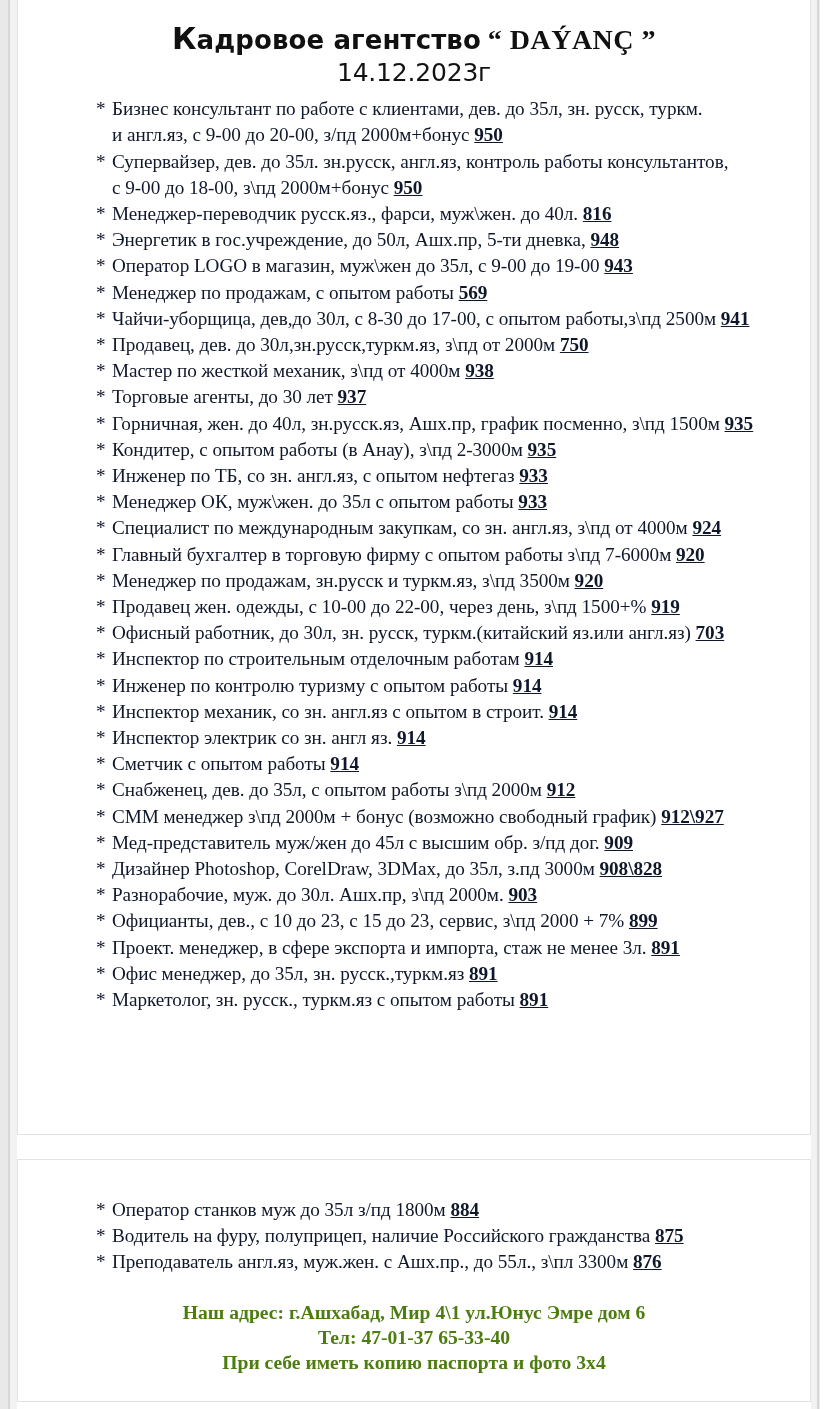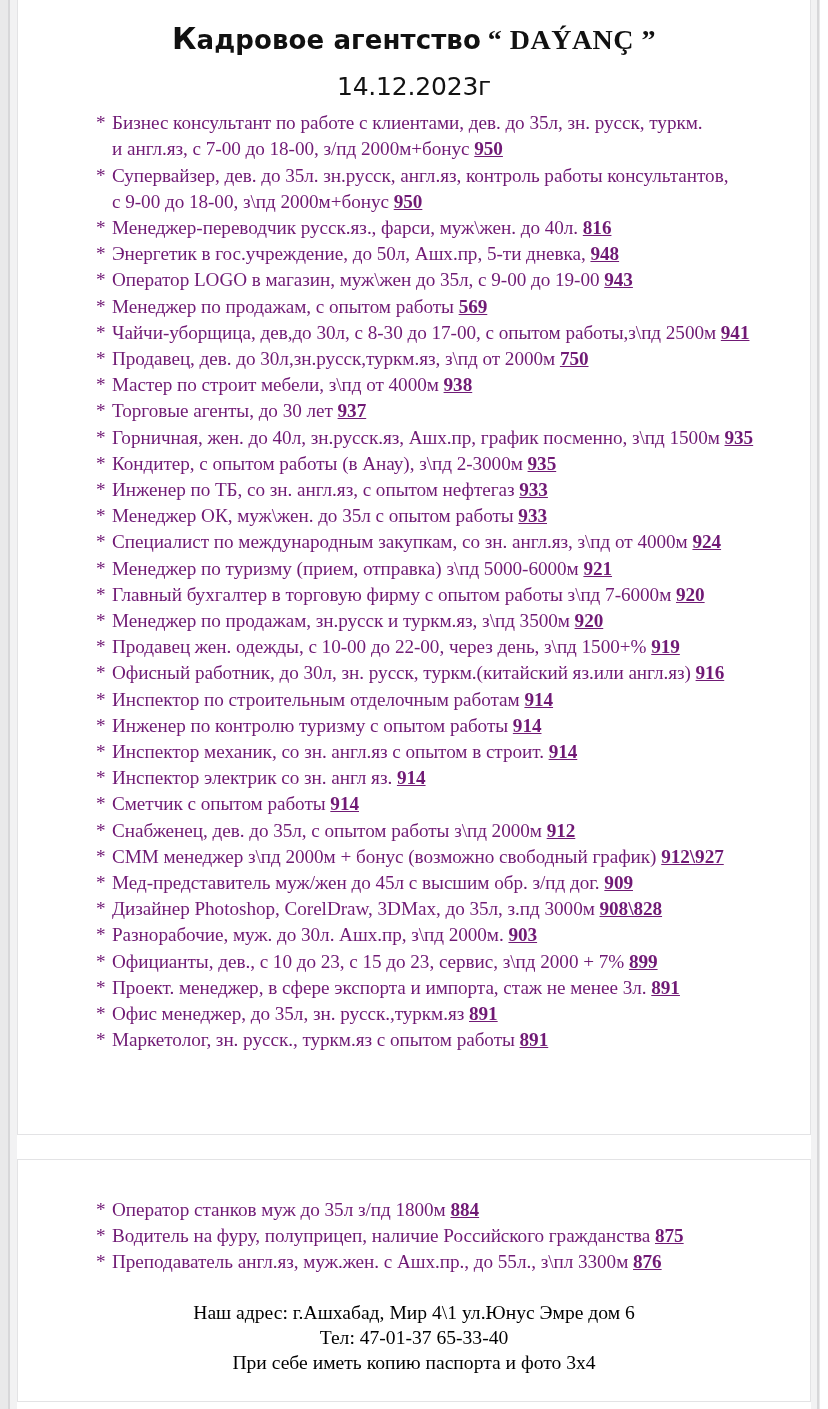--- a/index.html
+++ b/index.html
@@ -70,35 +70,35 @@
     font-family: "Liberation Serif", serif;
     font-weight: bold;
     font-size: 28px;
     letter-spacing: 0.5px;
   }
   .doc-date {
     font-family: "DejaVu Sans", sans-serif;
     font-size: 25px;
     font-weight: normal;
     color: #121212;
-    margin-top: 16px;
+    margin-top: 2px;
     letter-spacing: -0.2px;
   }
 
   
   .listing {
     margin-top: 9px;
     padding-left: 78px;
     padding-right: 18px;
   }
   .job-line {
     font-family: "Liberation Serif", serif;
     font-size: 19.2px;
     line-height: 26.2px;
-    color: #701a75;
+    color: #0f172a;
     white-space: nowrap;
     letter-spacing: -0.05px;
   }
   .job-line .star {
     display: inline-block;
     width: 16px;
   }
   .job-line .cont {
     display: inline-block;
     width: 16px;
@@ -114,65 +114,64 @@
     padding-top: 28px;
     padding-left: 78px;
   }
   .contact-block {
     text-align: center;
     margin-top: 24px;
     padding-bottom: 26px;
   }
   .contact-line {
     font-family: "Liberation Serif", serif;
-    font-weight: normal;
+    font-weight: bold;
     font-size: 19.6px;
     line-height: 25px;
-    color: #000000;
+    color: #4d7c0f;
   }
 </style>
 </head>
 <body>
 
 <div class="viewport">
 
   <div class="page page-one">
 
     <div class="title-block">
       <div class="doc-title">
         <span class="t-cyr"><span class="dropcap">К</span><span>адровое агентство</span></span>
         <span class="t-lat">“ DAÝANÇ ”</span>
       </div>
       <div class="doc-date">14.12.2023г</div>
     </div>
 
     <div class="listing">
 
     <div class="job-line"><span class="star">*</span><span>Бизнес консультант по работе с клиентами, дев. до 35л, зн. русск, туркм. </span></div>
-        <div class="job-line"><span class="cont"></span><span>и англ.яз, с 7-00 до 18-00, з/пд 2000м+бонус  </span><span class="code">950</span></div>
+        <div class="job-line"><span class="cont"></span><span>и англ.яз, с 9-00 до 20-00, з/пд 2000м+бонус  </span><span class="code">950</span></div>
         <div class="job-line"><span class="star">*</span><span>Супервайзер, дев. до 35л. зн.русск, англ.яз, контроль работы консультантов, </span></div>
         <div class="job-line"><span class="cont"></span><span>с 9-00 до 18-00, з\пд 2000м+бонус  </span><span class="code">950</span></div>
         <div class="job-line"><span class="star">*</span><span>Менеджер-переводчик русск.яз., фарси, муж\жен. до 40л. </span><span class="code">816</span></div>
         <div class="job-line"><span class="star">*</span><span>Энергетик в гос.учреждение, до 50л, Ашх.пр, 5-ти дневка, </span><span class="code">948</span></div>
         <div class="job-line"><span class="star">*</span><span>Оператор LOGO в магазин, муж\жен до 35л, с 9-00 до 19-00 </span><span class="code">943</span></div>
         <div class="job-line"><span class="star">*</span><span>Менеджер по продажам, с опытом работы </span><span class="code">569</span></div>
         <div class="job-line"><span class="star">*</span><span>Чайчи-уборщица, дев,до 30л, с 8-30 до 17-00, с опытом работы,з\пд 2500м </span><span class="code">941</span></div>
         <div class="job-line"><span class="star">*</span><span>Продавец, дев. до 30л,зн.русск,туркм.яз, з\пд от 2000м </span><span class="code">750</span></div>
-        <div class="job-line"><span class="star">*</span><span>Мастер по строит мебели, з\пд от 4000м </span><span class="code">938</span></div>
+        <div class="job-line"><span class="star">*</span><span>Мастер по жесткой механик, з\пд от 4000м </span><span class="code">938</span></div>
         <div class="job-line"><span class="star">*</span><span>Торговые агенты, до 30 лет </span><span class="code">937</span></div>
         <div class="job-line"><span class="star">*</span><span>Горничная, жен. до 40л, зн.русск.яз, Ашх.пр, график посменно, з\пд 1500м </span><span class="code">935</span></div>
         <div class="job-line"><span class="star">*</span><span>Кондитер, с опытом работы (в Анау), з\пд 2-3000м </span><span class="code">935</span></div>
         <div class="job-line"><span class="star">*</span><span>Инженер по ТБ, со зн. англ.яз, с опытом нефтегаз </span><span class="code">933</span></div>
         <div class="job-line"><span class="star">*</span><span>Менеджер ОК, муж\жен. до 35л с опытом работы </span><span class="code">933</span></div>
         <div class="job-line"><span class="star">*</span><span>Специалист по международным закупкам, со зн. англ.яз, з\пд от 4000м </span><span class="code">924</span></div>
-        <div class="job-line"><span class="star">*</span><span>Менеджер по туризму (прием, отправка) з\пд 5000-6000м </span><span class="code">921</span></div>
         <div class="job-line"><span class="star">*</span><span>Главный бухгалтер в торговую фирму с опытом работы з\пд 7-6000м </span><span class="code">920</span></div>
         <div class="job-line"><span class="star">*</span><span>Менеджер по продажам, зн.русск и туркм.яз, з\пд 3500м </span><span class="code">920</span></div>
         <div class="job-line"><span class="star">*</span><span>Продавец жен. одежды, с 10-00 до 22-00, через день, з\пд 1500+% </span><span class="code">919</span></div>
-        <div class="job-line"><span class="star">*</span><span>Офисный работник, до 30л, зн. русск, туркм.(китайский яз.или англ.яз) </span><span class="code">916</span></div>
+        <div class="job-line"><span class="star">*</span><span>Офисный работник, до 30л, зн. русск, туркм.(китайский яз.или англ.яз) </span><span class="code">703</span></div>
         <div class="job-line"><span class="star">*</span><span>Инспектор по строительным отделочным работам </span><span class="code">914</span></div>
         <div class="job-line"><span class="star">*</span><span>Инженер по контролю туризму с опытом работы </span><span class="code">914</span></div>
         <div class="job-line"><span class="star">*</span><span>Инспектор механик, со зн. англ.яз с опытом в строит. </span><span class="code">914</span></div>
         <div class="job-line"><span class="star">*</span><span>Инспектор электрик со зн. англ яз. </span><span class="code">914</span></div>
         <div class="job-line"><span class="star">*</span><span>Сметчик с опытом работы </span><span class="code">914</span></div>
         <div class="job-line"><span class="star">*</span><span>Снабженец, дев. до 35л, с опытом работы з\пд 2000м </span><span class="code">912</span></div>
         <div class="job-line"><span class="star">*</span><span>СММ менеджер з\пд 2000м + бонус (возможно свободный график) </span><span class="code">912\927</span></div>
         <div class="job-line"><span class="star">*</span><span>Мед-представитель муж/жен до 45л с высшим обр. з/пд дог. </span><span class="code">909</span></div>
         <div class="job-line"><span class="star">*</span><span>Дизайнер Photoshop, CorelDraw, 3DMax, до 35л, з.пд 3000м </span><span class="code">908\828</span></div>
         <div class="job-line"><span class="star">*</span><span>Разнорабочие, муж. до 30л. Ашх.пр, з\пд 2000м. </span><span class="code">903</span></div>

